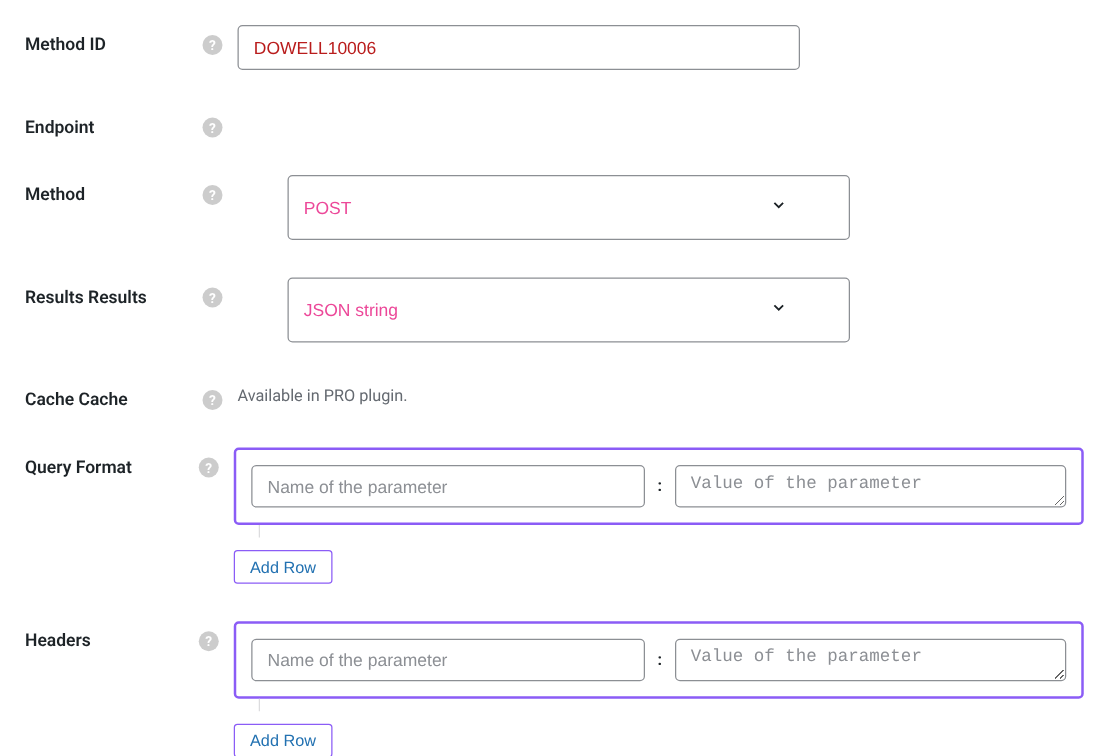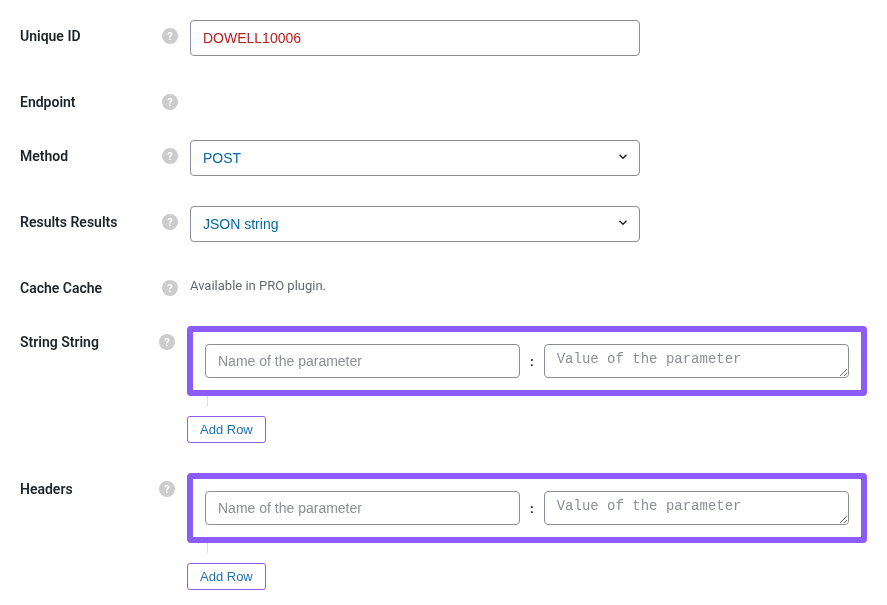--- a/index.html
+++ b/index.html
@@ -61,45 +61,46 @@
     }
     .text-input::placeholder {
       color: #8c8f94;
     }
     .select-wrapper {
       position: relative;
       width: 450px;
     }
     .select-input {
       width: 100%;
-      height: 36px;
+      height: 52px;
       padding: 0 30px 0 12px;
       border: 1px solid #8c8f94;
       border-radius: 4px;
       font-size: 14px;
-      color: #0369a1;
+      color: #ec4899;
       background: #fff;
       appearance: none;
       -webkit-appearance: none;
       cursor: pointer;
+      margin-left: 40px;
     }
     .select-chevron {
       position: absolute;
       right: 10px;
       top: 50%;
       transform: translateY(-50%);
       pointer-events: none;
     }
     .help-text {
       font-size: 13px;
       color: #646970;
       margin-top: 6px;
     }
     .param-container {
-      border: 6px solid #8b5cf6;
+      border: 2px solid #8b5cf6;
       border-radius: 4px;
       padding: 12px;
       width: 680px;
     }
     .param-row {
       display: flex;
       align-items: center;
       gap: 8px;
     }
     .param-name {
@@ -147,21 +148,21 @@
       height: 10px;
       background: #dcdcde;
       margin-left: 20px;
     }
   </style>
 </head>
 <body>
 
 <div class="form-row">
   <div class="label-col">
-    <label>Unique ID</label>
+    <label>Method ID</label>
     <span class="help-icon">?</span>
   </div>
   <div class="field-col">
     <input type="text" class="text-input" value="DOWELL10006" style="">
   </div>
 </div>
 
 <div class="form-row">
   <div class="label-col">
     <label>Endpoint</label>
@@ -212,21 +213,21 @@
     <label>Cache Cache</label>
     <span class="help-icon">?</span>
   </div>
   <div class="field-col">
     <div class="help-text">Available in PRO plugin.</div>
   </div>
 </div>
 
 <div class="form-row">
   <div class="label-col">
-    <label>String String</label>
+    <label>Query Format</label>
     <span class="help-icon">?</span>
   </div>
   <div class="field-col">
     <div class="param-container">
       <div class="param-row">
         <input type="text" class="param-name" placeholder="Name of the parameter" style="">
         <span class="param-colon">:</span>
         <textarea class="param-value" rows="1" placeholder="Value of the parameter" style=""></textarea>
       </div>
     </div>

